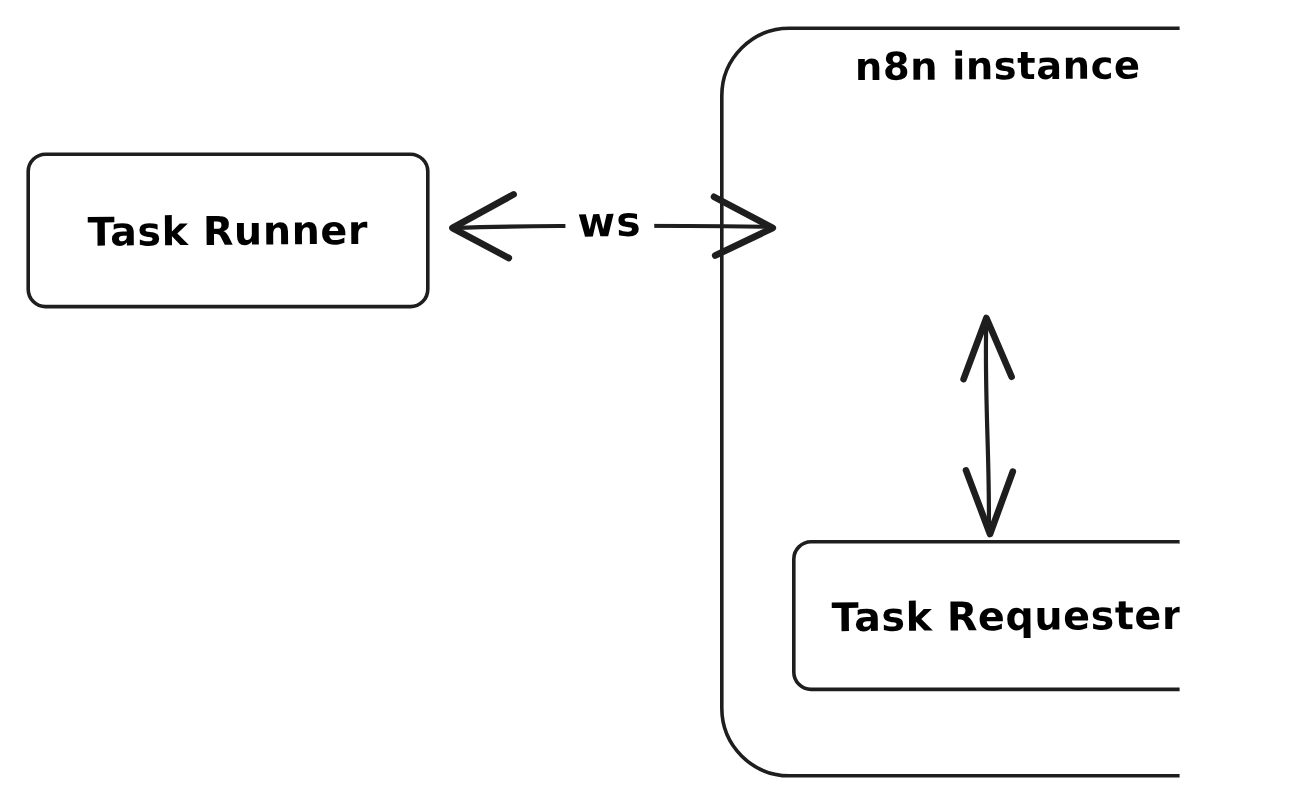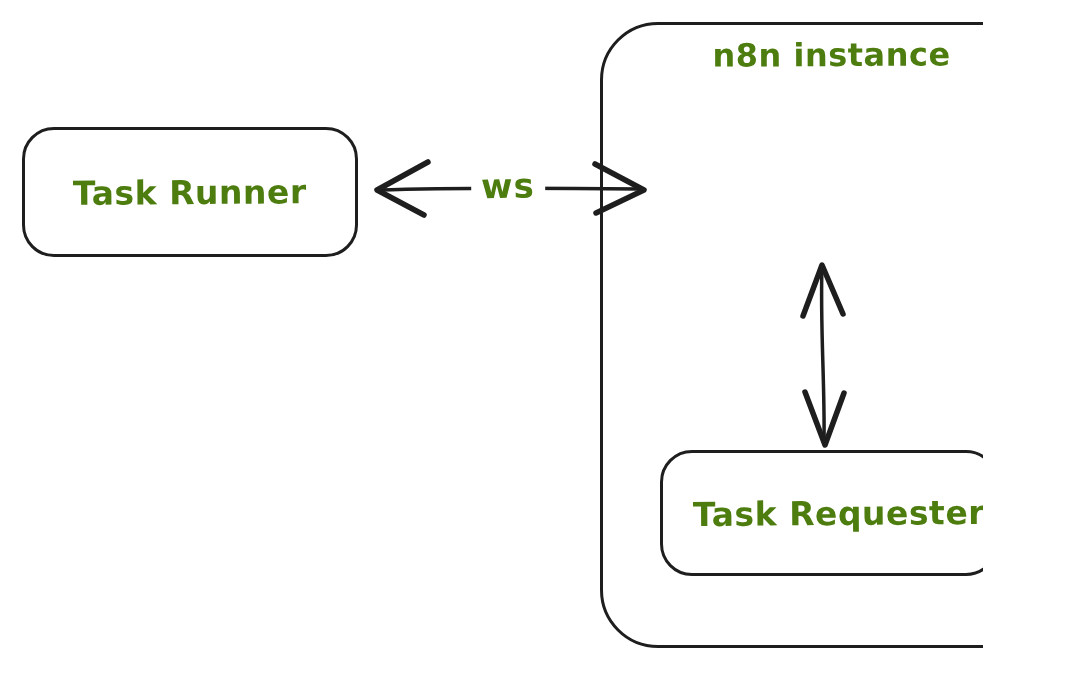--- a/index.html
+++ b/index.html
@@ -6,27 +6,27 @@
     margin: 0;
     padding: 0;
     background: #ffffff;
   }
   .canvas {
     position: relative;
     width: 983px;
     height: 674px;
     background: #ffffff;
     font-family: "DejaVu Sans", "Liberation Sans", sans-serif;
-    color: #4d7c0f;
+    color: #000000;
     overflow: hidden;
   }
   .node {
     position: absolute;
     border: 3.5px solid #1e1e1e;
-    border-radius: 32px;
+    border-radius: 16px;
     background: #ffffff;
     display: flex;
     align-items: center;
     justify-content: center;
     box-sizing: border-box;
     z-index: 1;
   }
   .node-label {
     font-size: 33px;
     font-weight: 700;

